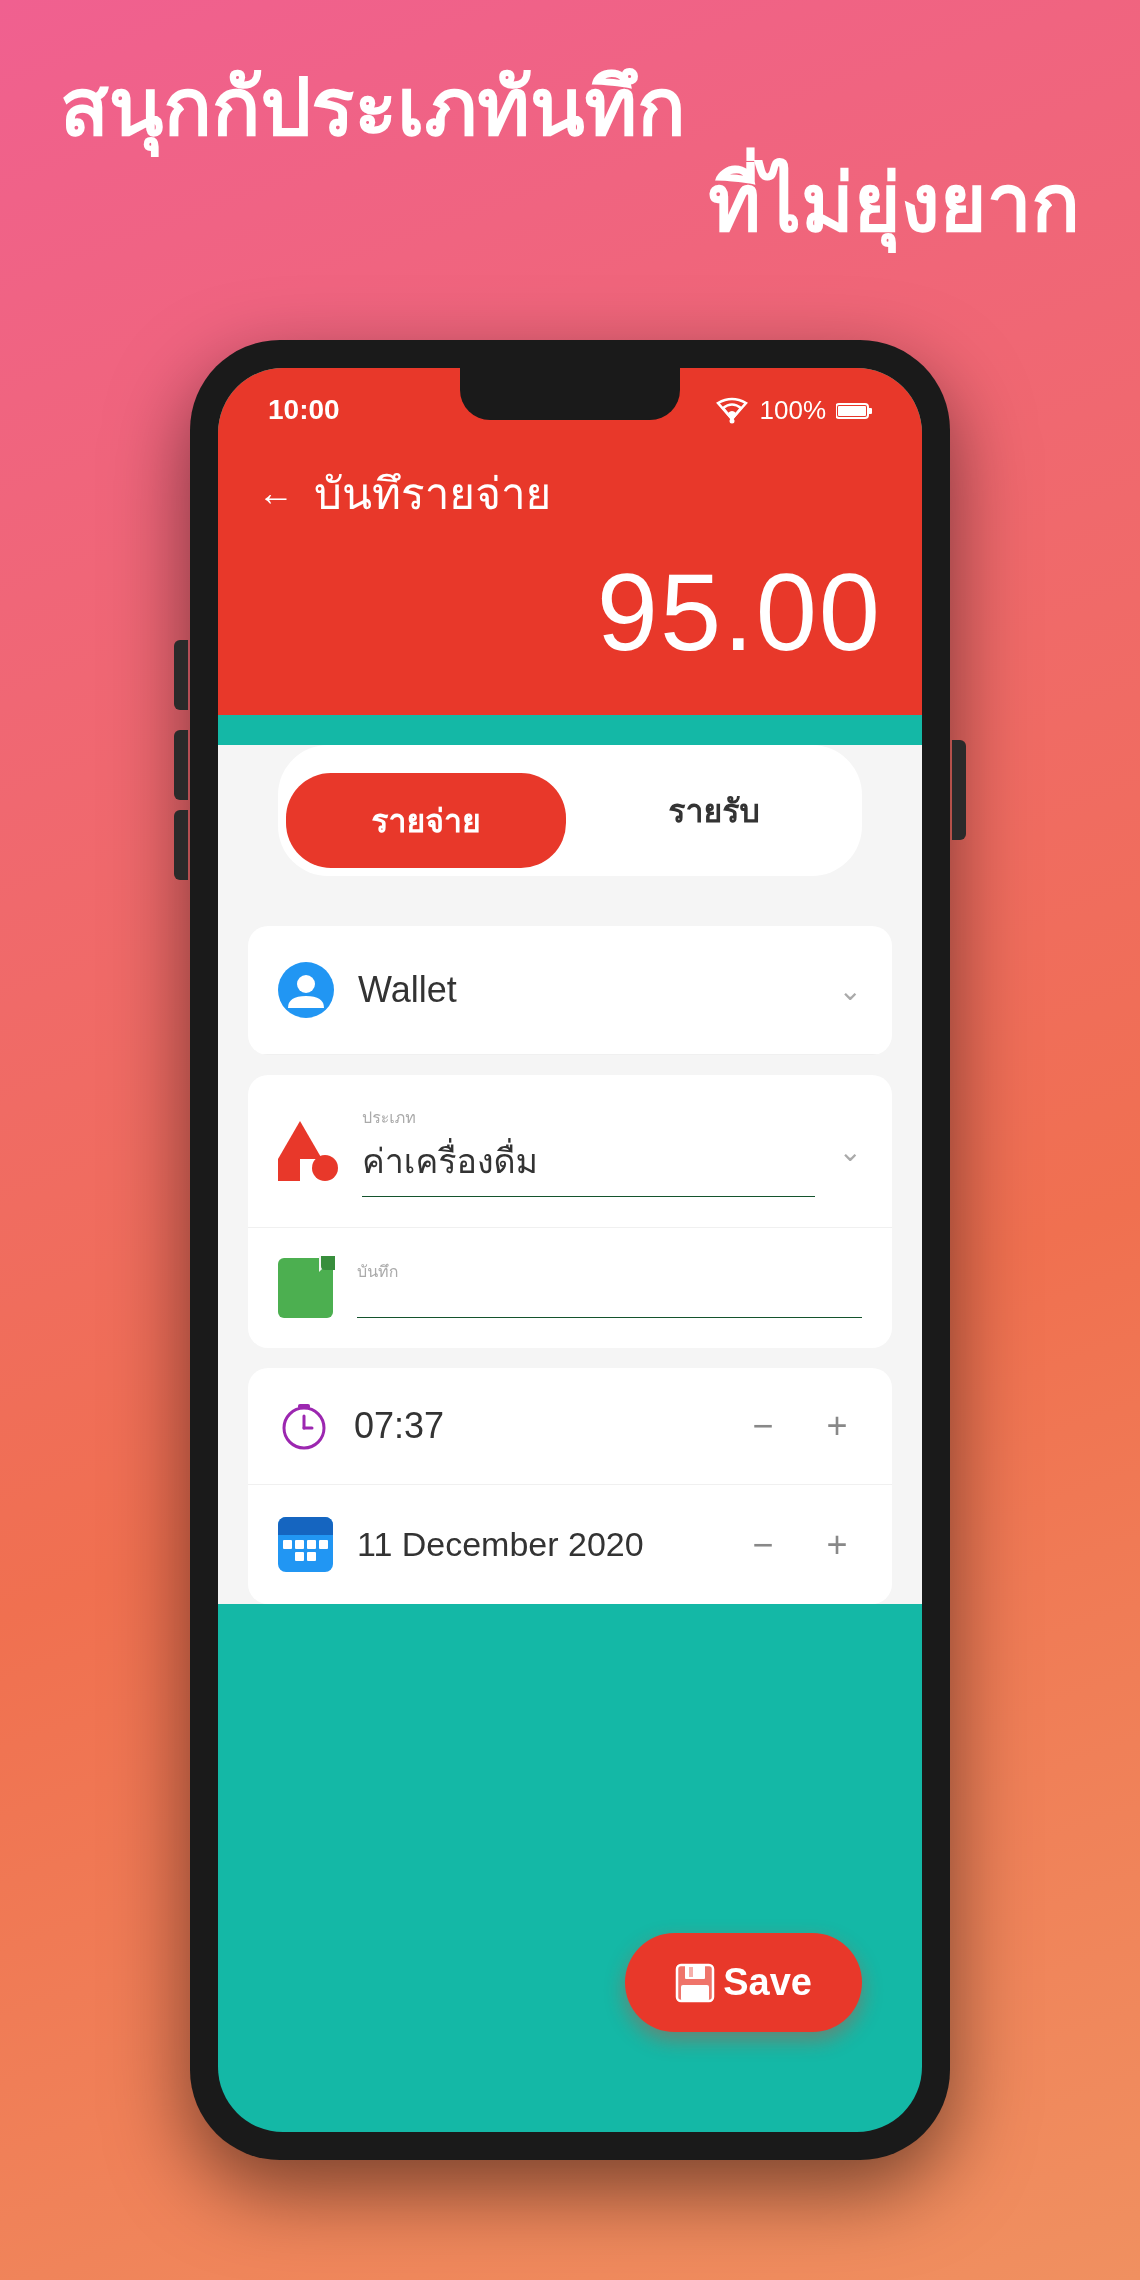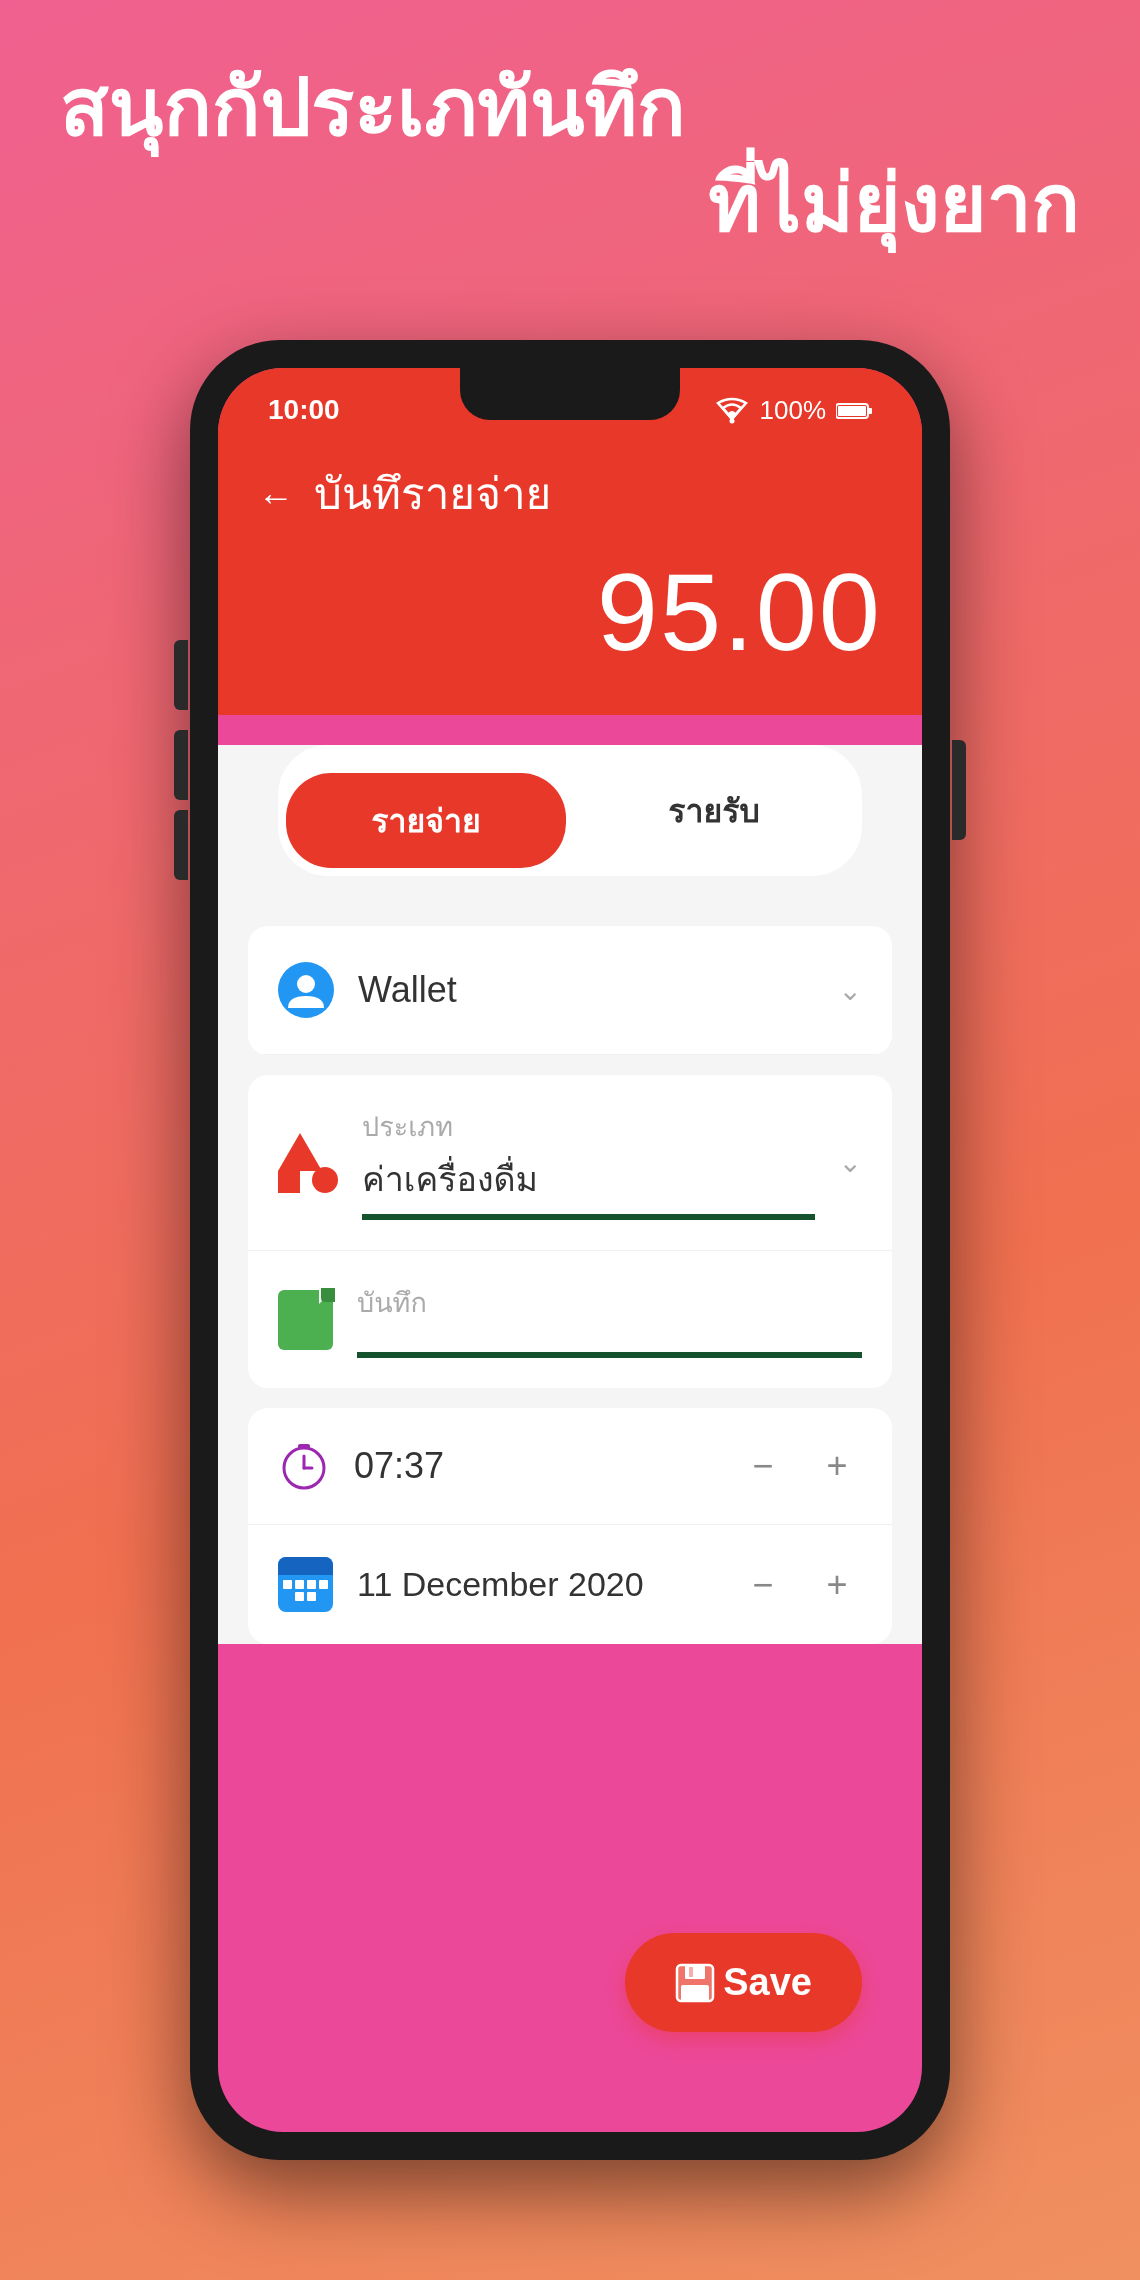--- a/index.html
+++ b/index.html
@@ -64,21 +64,21 @@
       width: 14px;
       height: 70px;
       background: #2a2a2a;
       border-radius: 6px 0 0 6px;
       box-shadow: 0 90px 0 #2a2a2a, 0 170px 0 #2a2a2a;
     }
 
     .phone-screen {
       width: 100%;
       height: 100%;
-      background: #ec4899;
+      background: #14b8a6;
       border-radius: 65px;
       overflow: hidden;
       position: relative;
     }
 
     
     .status-bar {
       background: #e8382a;
       height: 70px;
       display: flex;
@@ -192,30 +192,30 @@
       padding: 30px 30px;
       border-bottom: 1px solid #f0f0f0;
       gap: 24px;
     }
 
     .field-content {
       flex: 1;
     }
 
     .field-label {
-      font-size: 27px;
+      font-size: 16px;
       color: #aaa;
       margin-bottom: 4px;
     }
 
     .field-value {
       font-size: 34px;
       color: #333;
       font-weight: 400;
-      border-bottom: 6px solid #14532d;
+      border-bottom: 1px solid #14532d;
       padding-bottom: 8px;
     }
 
     .field-value-single {
       font-size: 34px;
       color: #333;
     }
 
     .chevron-icon {
       color: #aaa;

